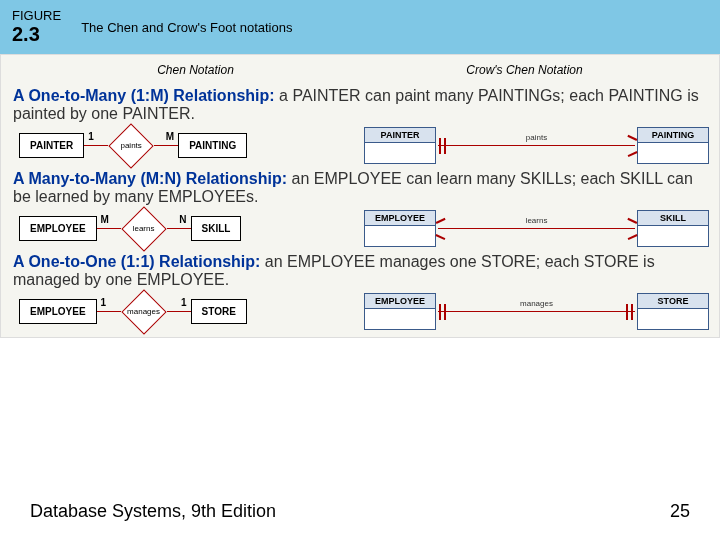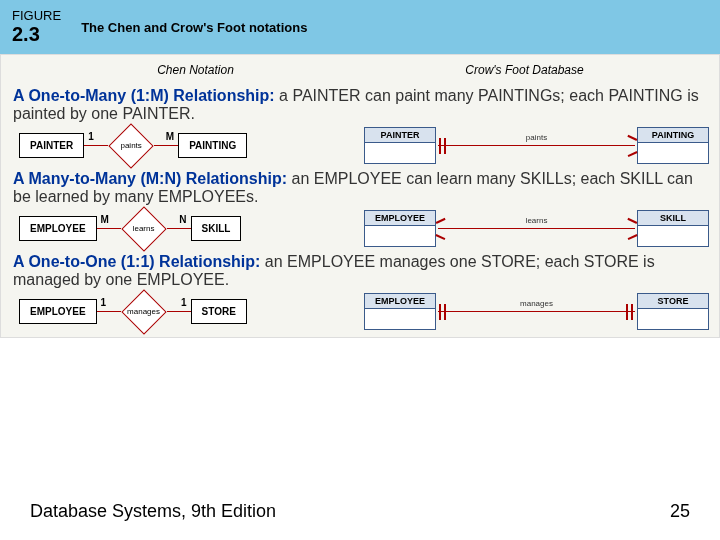--- a/index.html
+++ b/index.html
@@ -1,20 +1,20 @@
 <!DOCTYPE html>
 <html><head>
 <meta charset="utf-8">
 <style>
 *{box-sizing:border-box;margin:0;padding:0}
 body{width:720px;height:540px;font-family:Arial,sans-serif;background:#fff;position:relative}
 .header{background:#7fc7e5;padding:8px 12px;display:flex;align-items:center;gap:20px}
 .fig-label{font-size:13px;font-weight:normal}
 .fig-num{font-size:20px;font-weight:bold}
-.fig-title{font-size:13px;font-weight:bold}
+.fig-title{font-size:13px;font-weight:normal}
 .content{background:#f5f5f0;padding:8px 10px 5px;border:1px solid #ddd}
 .col-headers{display:flex;padding:0 20px 6px}
 .col-h{flex:1;text-align:center;font-style:italic;font-size:12px}
 .rel-desc{font-size:16px;color:#003399;padding:4px 2px}
 .rel-desc .normal{color:#333}
 .row{display:flex;align-items:center;margin-bottom:2px}
 .chen{flex:1;display:flex;align-items:center;justify-content:flex-start;padding-left:8px}
 .crow{flex:1;display:flex;align-items:center;justify-content:center}
 .ent{border:1.5px solid #000;background:#fff;padding:6px 10px;font-size:10px;font-weight:bold}
 .diamond{width:46px;height:24px;position:relative;display:flex;align-items:center;justify-content:center}
@@ -48,21 +48,21 @@
   <div>
     <div class="fig-label">FIGURE</div>
     <div class="fig-num">2.3</div>
   </div>
   <div class="fig-title">The Chen and Crow's Foot notations</div>
 </div>
 
 <div class="content">
   <div class="col-headers">
     <div class="col-h">Chen Notation</div>
-    <div class="col-h">Crow's Foot Database</div>
+    <div class="col-h">Crow's Chen Notation</div>
   </div>
   <div id="rows">
       <div class="rel-desc"><b>A One-to-Many (1:M) Relationship:</b><span class="normal"> a PAINTER can paint many PAINTINGs; each PAINTING is painted by one PAINTER.</span></div>
       <div class="row">
         <div class="chen">
           <div class="ent">PAINTER</div>
           <div class="line">
             <span class="card l">1</span>
           </div>
           <div class="diamond">

